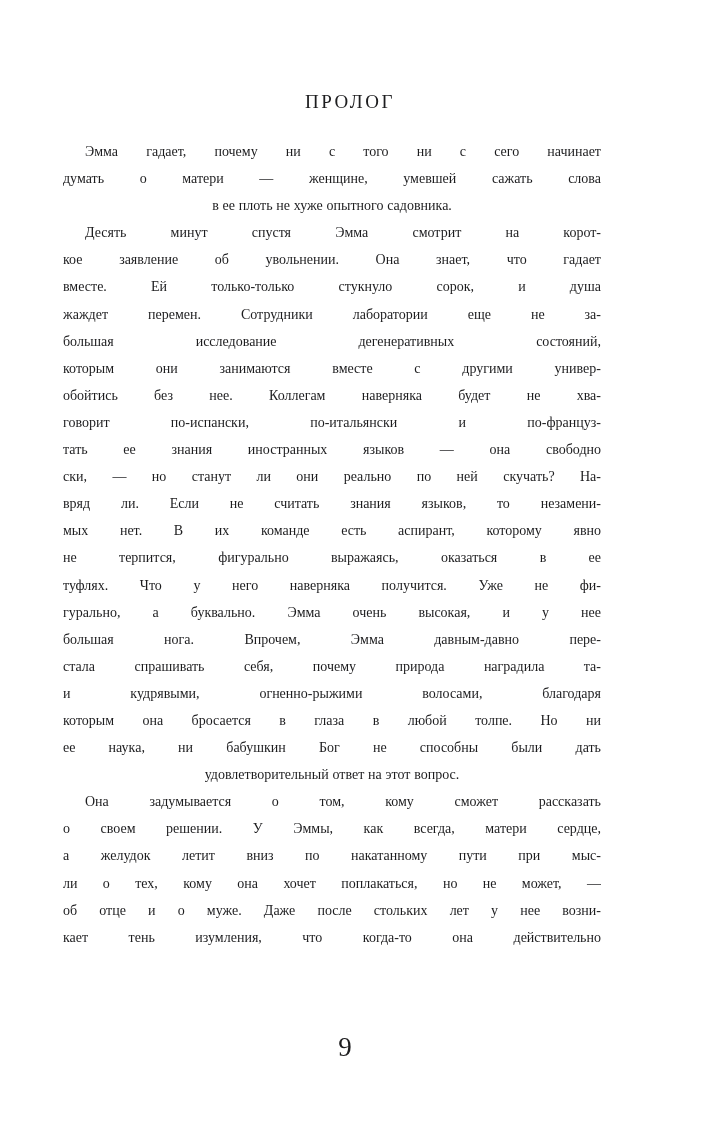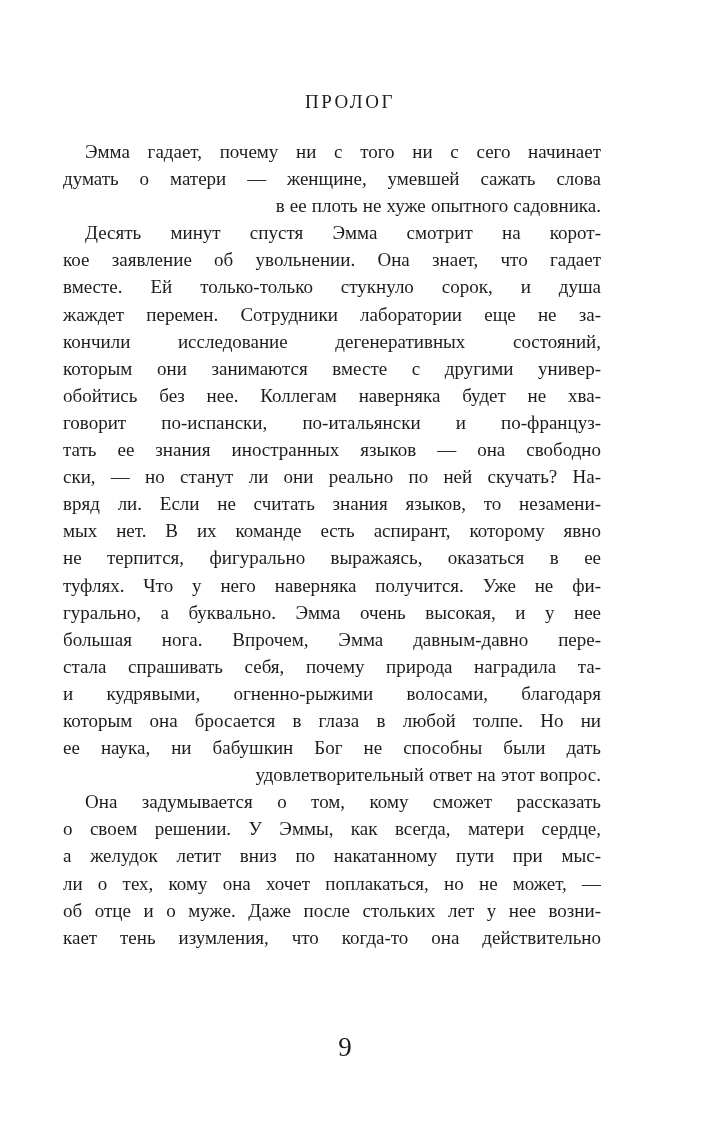--- a/index.html
+++ b/index.html
@@ -27,31 +27,31 @@
     font-size: 19px;
     line-height: 24px;
     letter-spacing: 2.5px;
     font-weight: normal;
   }
   .body-text {
     position: absolute;
     top: 138px;
     left: 63px;
     width: 538px;
-    font-size: 19px;
+    font-size: 14px;
     line-height: 27.1px;
   }
   .paragraph {
     margin: 0;
     padding: 0;
   }
   .text-line {
     height: 27.1px;
     overflow: hidden;
-    text-align: right;
+    text-align: center;
     text-align-last: auto;
     word-spacing: 0.02em;
   }
   .text-line.justified {
     text-align: justify;
     text-align-last: justify;
   }
   .text-line.first-line {
     text-indent: 22px;
   }
@@ -81,21 +81,21 @@
       <div class="paragraph">
         <div class="text-line first-line justified">Эмма гадает, почему ни с того ни с сего начинает</div>
         <div class="text-line justified">думать о матери — женщине, умевшей сажать слова</div>
         <div class="text-line">в ее плоть не хуже опытного садовника.</div>
       </div>
       <div class="paragraph">
         <div class="text-line first-line justified">Десять минут спустя Эмма смотрит на корот-</div>
         <div class="text-line justified">кое заявление об увольнении. Она знает, что гадает</div>
         <div class="text-line justified">вместе. Ей только-только стукнуло сорок, и душа</div>
         <div class="text-line justified">жаждет перемен. Сотрудники лаборатории еще не за-</div>
-        <div class="text-line justified">кончили исследование дегенеративных состояний,</div>
+        <div class="text-line justified">большая исследование дегенеративных состояний,</div>
         <div class="text-line justified">которым они занимаются вместе с другими универ-</div>
         <div class="text-line justified">обойтись без нее. Коллегам наверняка будет не хва-</div>
         <div class="text-line justified">говорит по-испански, по-итальянски и по-француз-</div>
         <div class="text-line justified">тать ее знания иностранных языков — она свободно</div>
         <div class="text-line justified">ски, — но станут ли они реально по ней скучать? На-</div>
         <div class="text-line justified">вряд ли. Если не считать знания языков, то незамени-</div>
         <div class="text-line justified">мых нет. В их команде есть аспирант, которому явно</div>
         <div class="text-line justified">не терпится, фигурально выражаясь, оказаться в ее</div>
         <div class="text-line justified">туфлях. Что у него наверняка получится. Уже не фи-</div>
         <div class="text-line justified">гурально, а буквально. Эмма очень высокая, и у нее</div>

